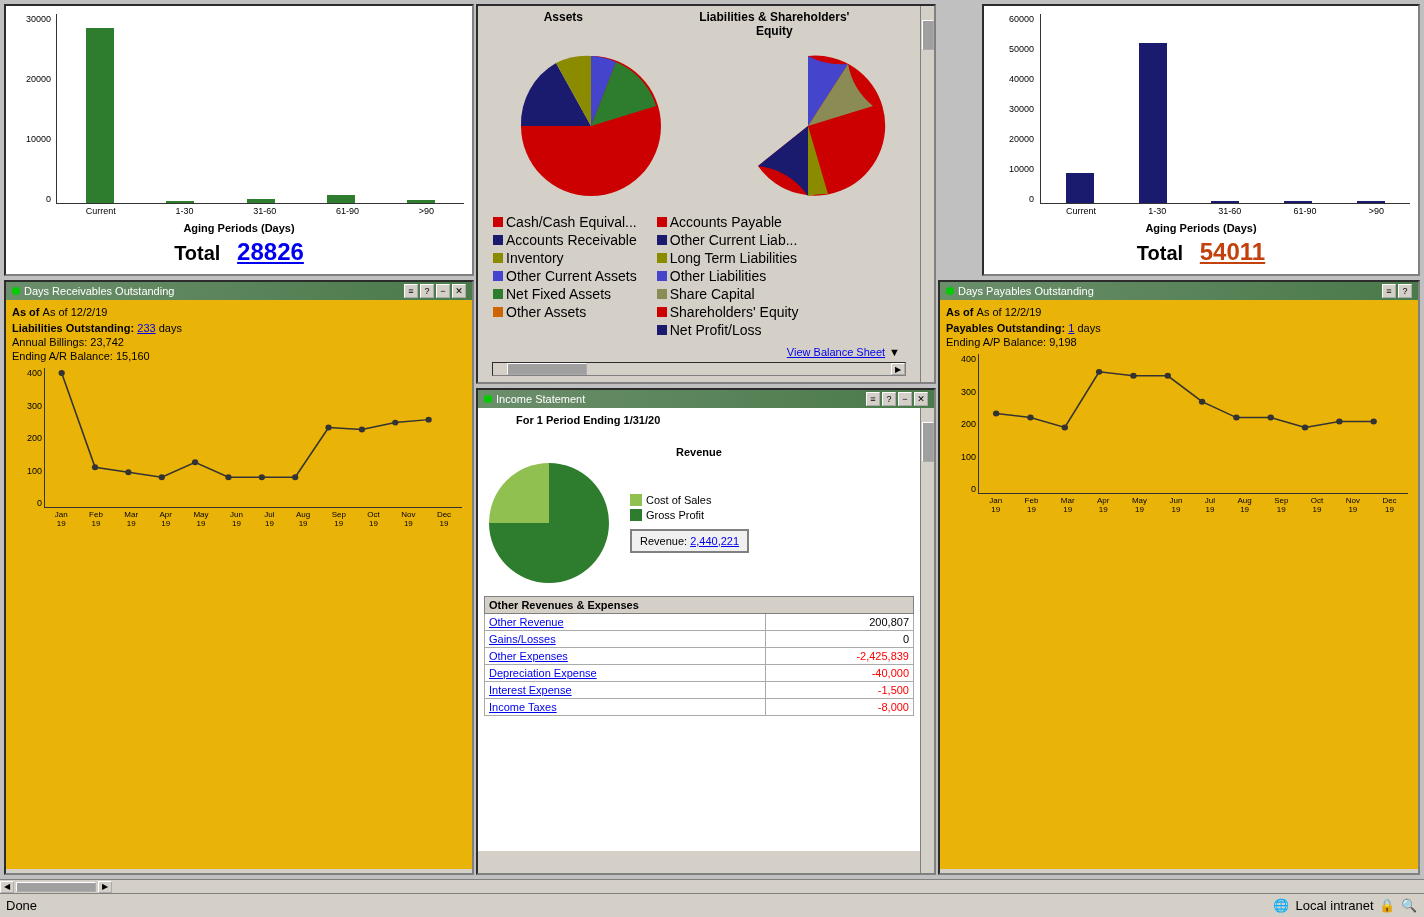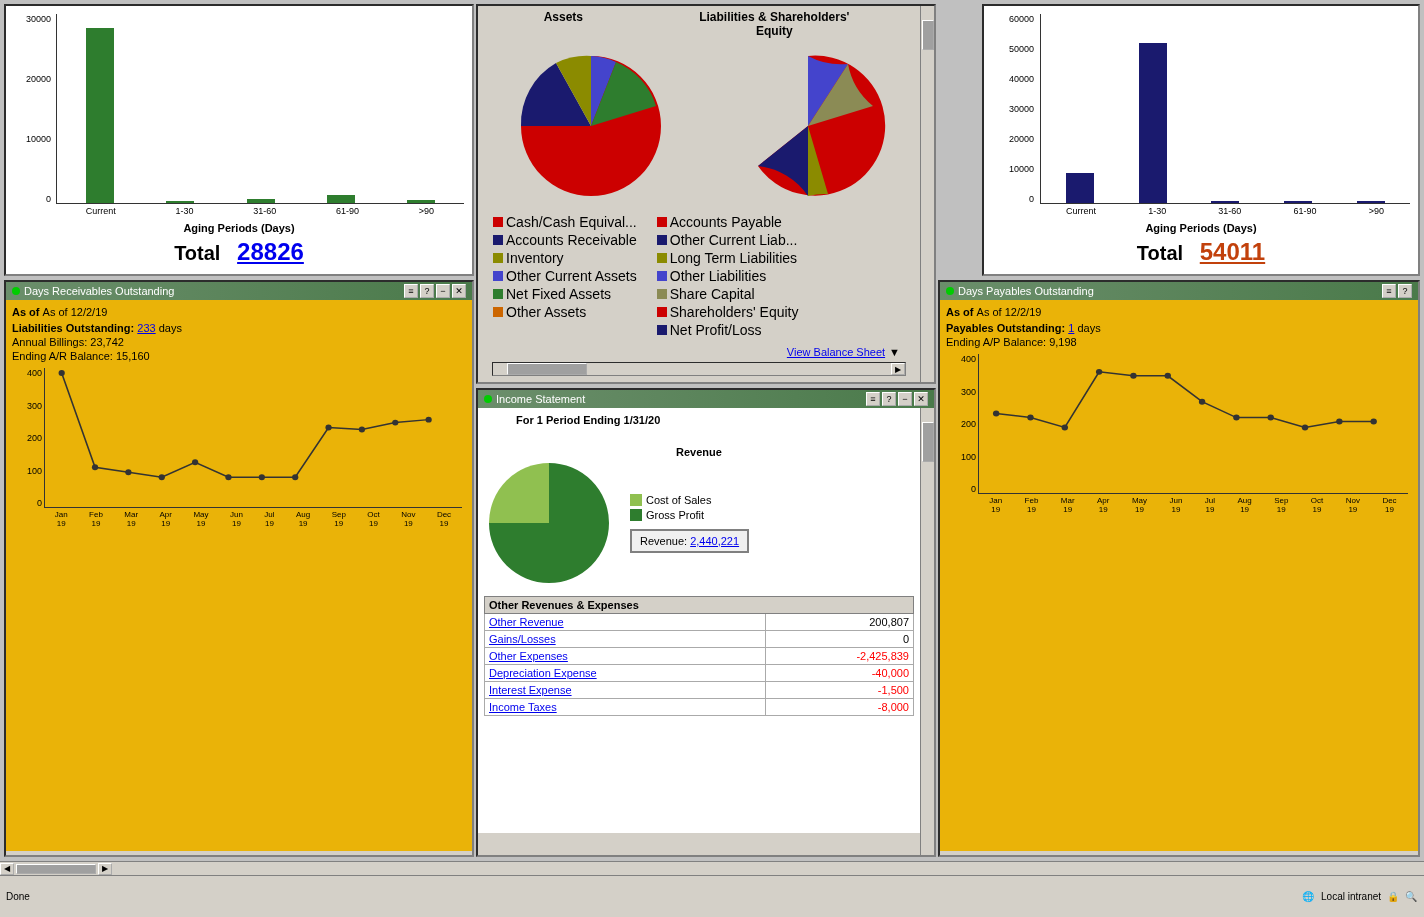--- a/index.html
+++ b/index.html
@@ -89,22 +89,22 @@
       text-decoration: underline;
     }
     
     .status-bar {
       background: #d4d0c8;
       border-top: 1px solid #808080;
       padding: 2px 6px;
       display: flex;
       justify-content: space-between;
       align-items: center;
-      font-size: 10px;
-      height: 42px;
+      font-size: 13px;
+      height: 24px;
     }
     .status-right {
       display: flex;
       align-items: center;
       gap: 6px;
     }
     .days-title {
       background: linear-gradient(to right, #6b8e6b, #4a7a4a);
       color: white;
       padding: 2px 6px;

